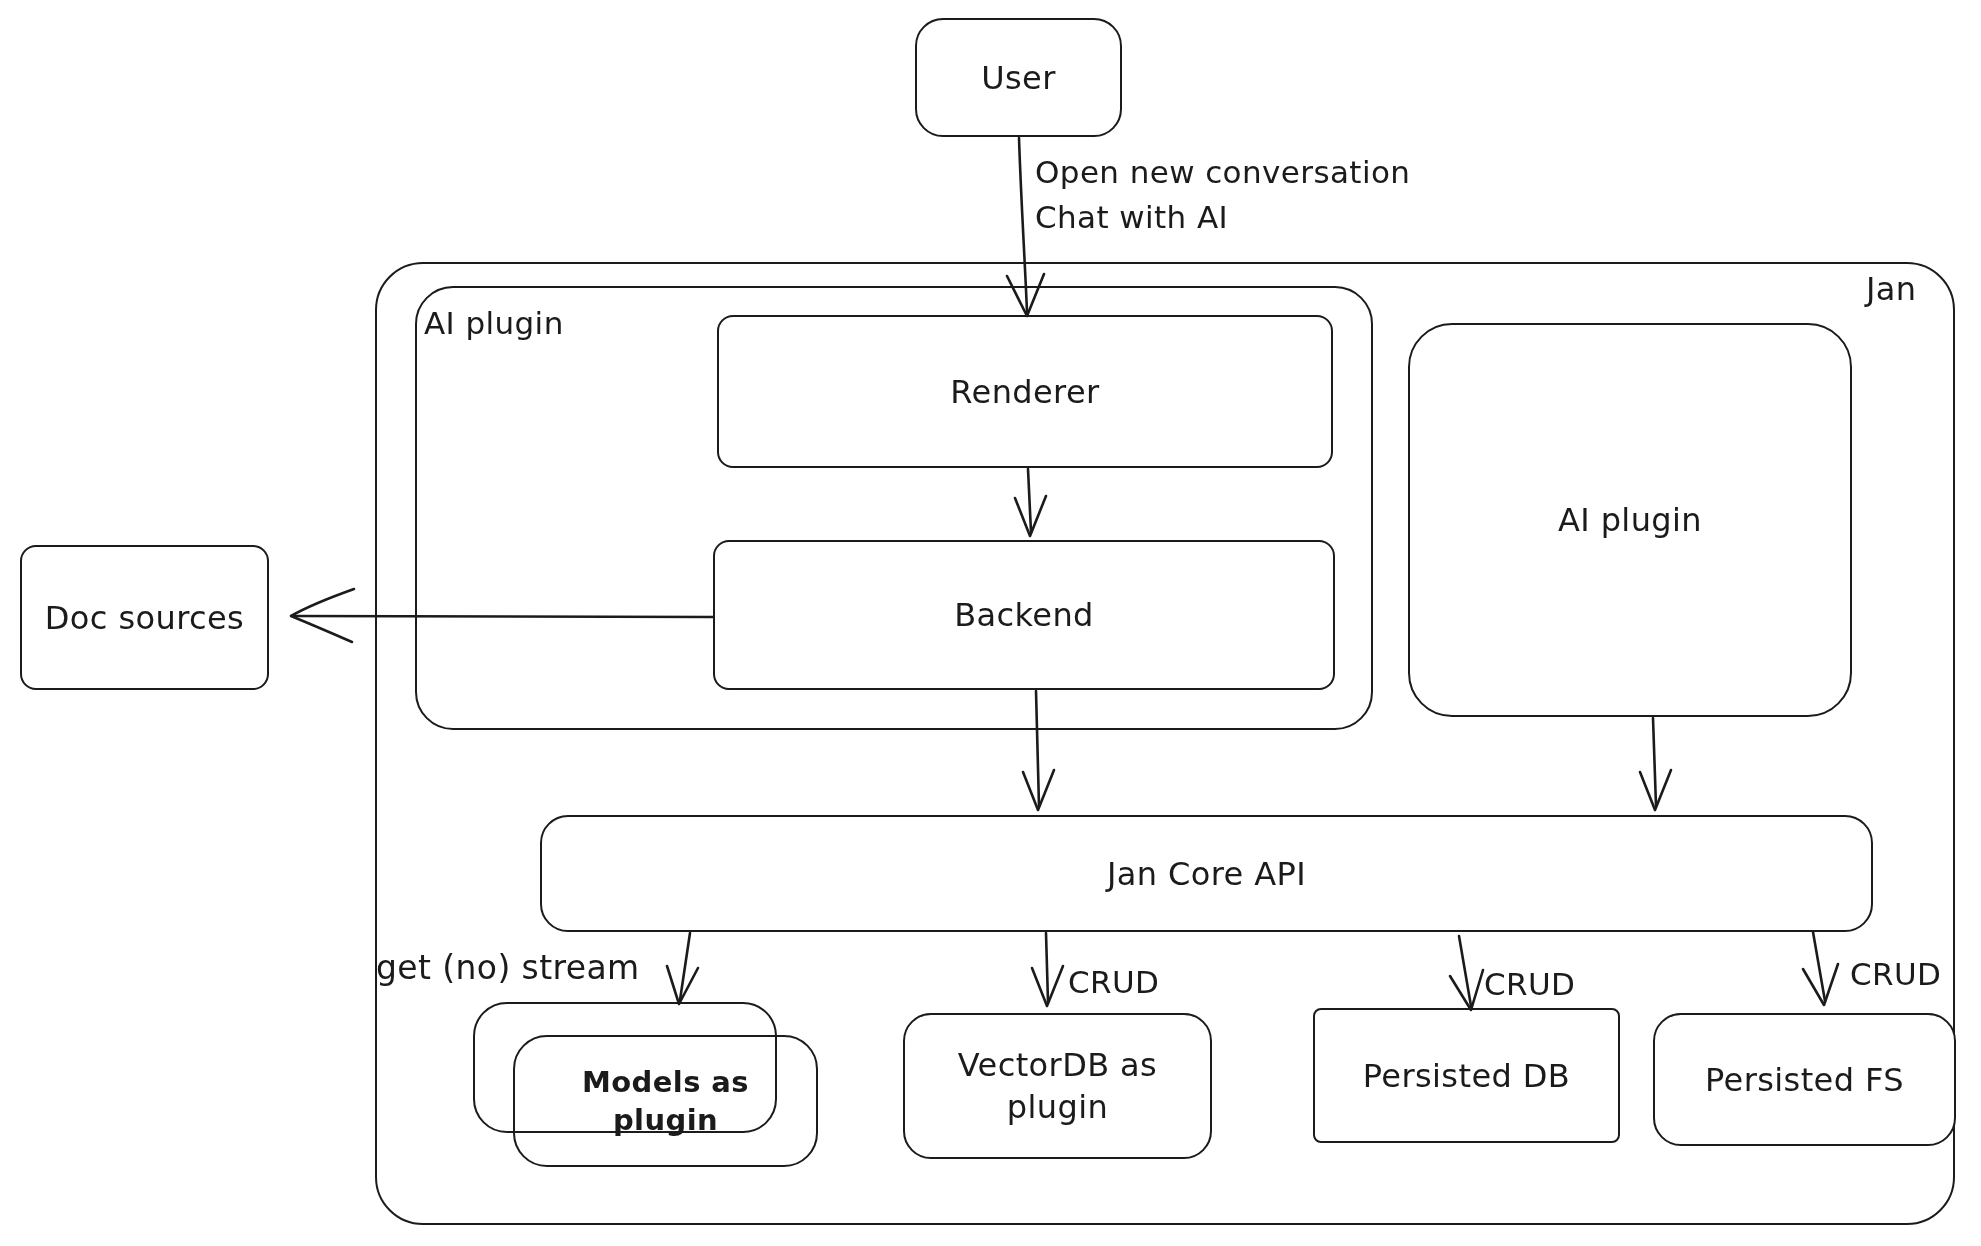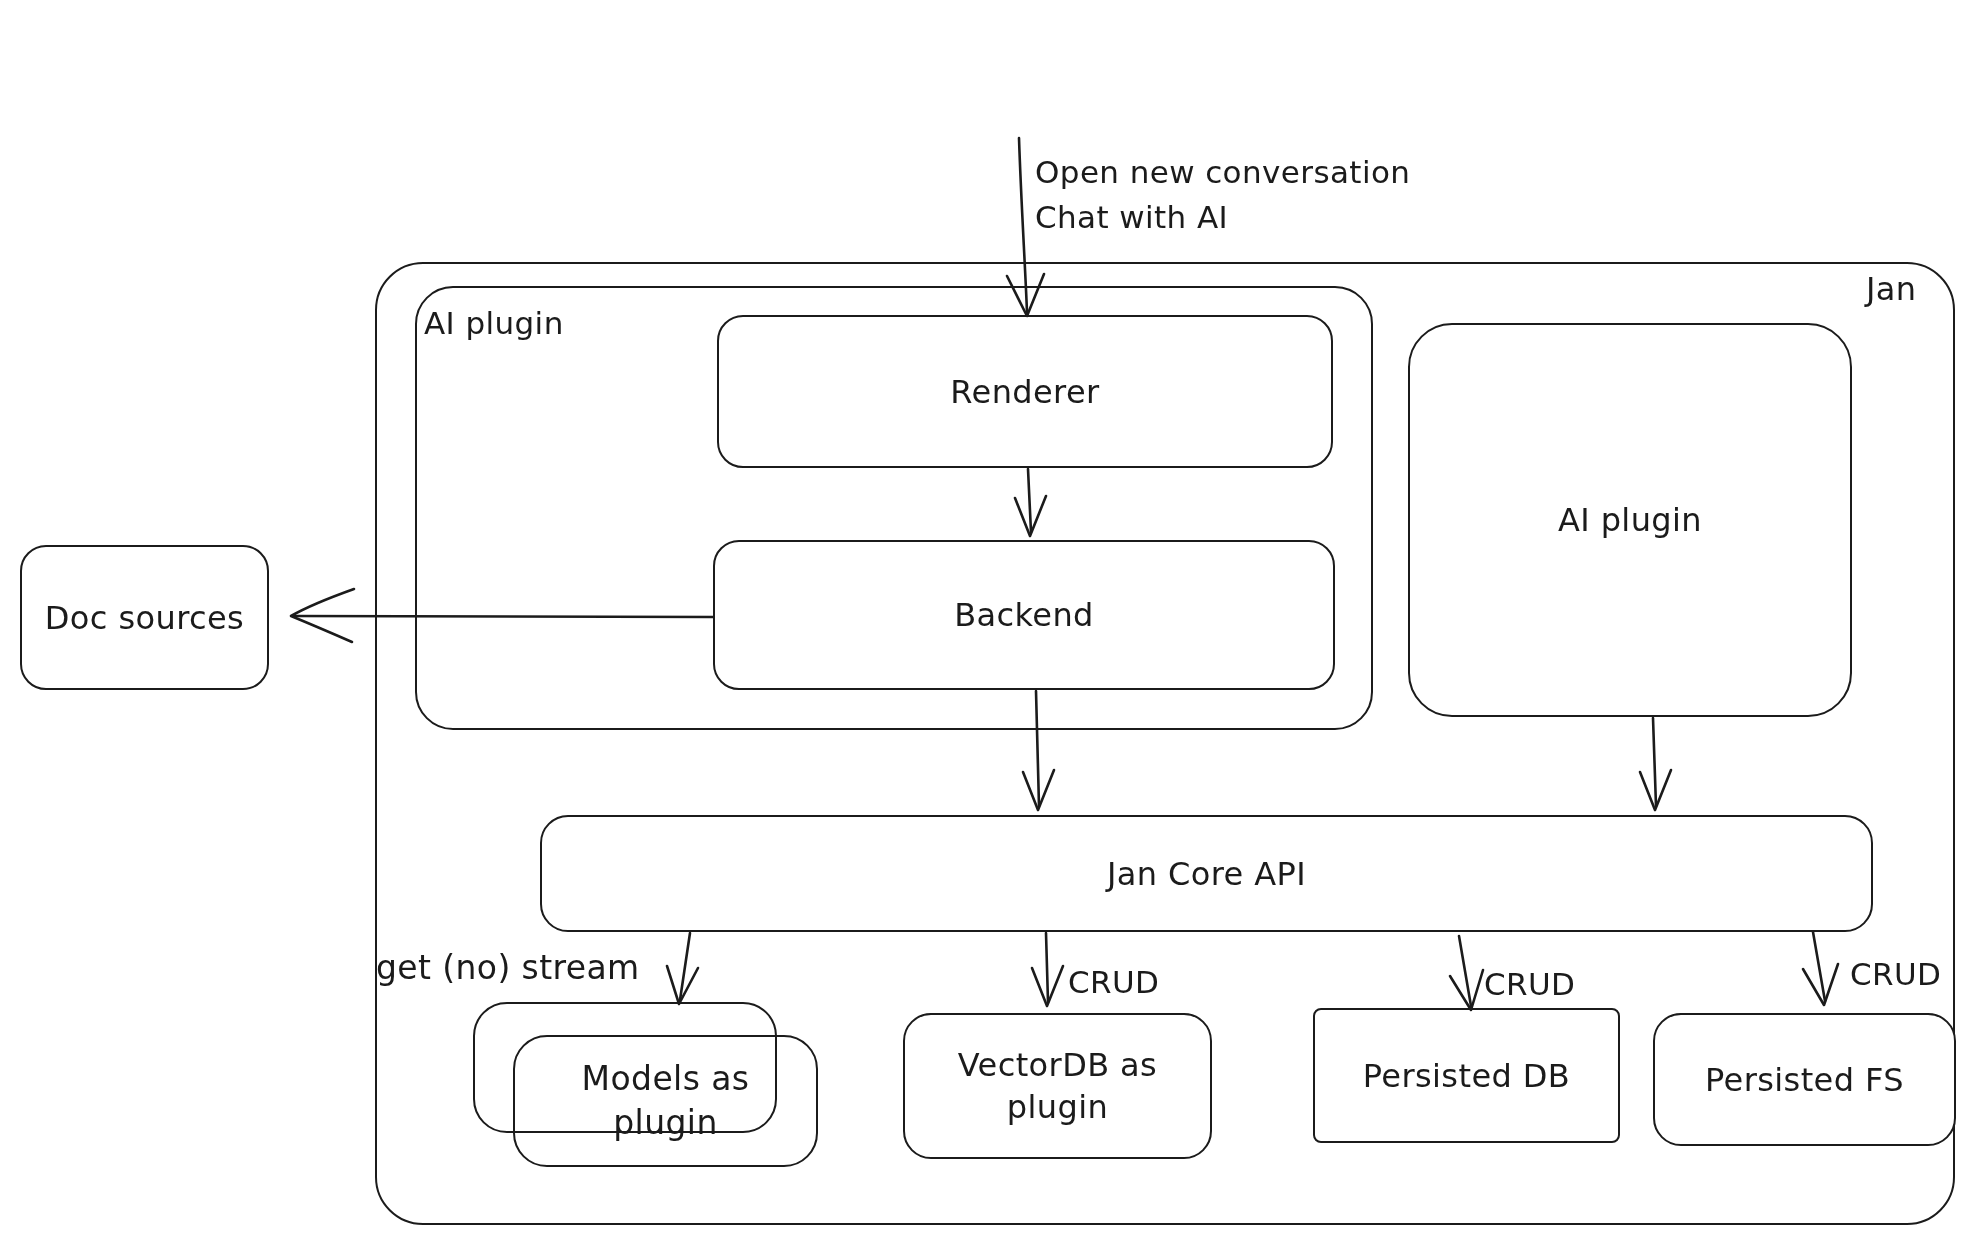--- a/index.html
+++ b/index.html
@@ -7,21 +7,21 @@
   .canvas {
     position: relative;
     width: 1981px;
     height: 1246px;
     background: #ffffff;
     overflow: hidden;
   }
   .box {
     position: absolute;
     border: 2.6px solid #1b1b1b;
-    border-radius: 26px;
+    border-radius: 16px;
     background: #ffffff;
     box-sizing: border-box;
     display: flex;
     align-items: center;
     justify-content: center;
     text-align: center;
     letter-spacing: 0.4px;
   }
   .container { background: #ffffff; }
   .label {
@@ -61,20 +61,23 @@
 
 <div class="canvas">
 
   <div class="box container" style="left:375px; top:262px; width:1580px; height:963px; border-radius:48px;"></div>
   <div class="label boxlabel" style="left:1866px; top:270px;">Jan</div>
 
   <div class="box container" style="left:415px; top:286px; width:958px; height:444px; border-radius:38px;"></div>
   <div class="label" style="left:424px; top:305px; font-size:31px;">AI plugin</div>
 
 
+  <div class="box" style="left:915px; top:18px; width:207px; height:119px; border-radius:28px;">
+    <span class="boxlabel">User</span>
+  </div>
 
   <div class="box" style="left:717px; top:315px; width:616px; height:153px;">
     <span class="boxlabel">Renderer</span>
   </div>
 
   <div class="box" style="left:713px; top:540px; width:622px; height:150px;">
     <span class="boxlabel">Backend</span>
   </div>
 
   <div class="box" style="left:1408px; top:323px; width:444px; height:394px; border-radius:44px;">
@@ -84,21 +87,21 @@
   <div class="box" style="left:20px; top:545px; width:249px; height:145px;">
     <span class="boxlabel">Doc sources</span>
   </div>
 
   <div class="box" style="left:540px; top:815px; width:1333px; height:117px; border-radius:28px;justify-content:center;">
     <span class="boxlabel">Jan Core API</span>
   </div>
 
   <div class="box" style="left:473px; top:1002px; width:304px; height:131px; border-radius:34px;"></div>
   <div class="box" style="left:513px; top:1035px; width:305px; height:132px; border-radius:34px; background:transparent;">
-    <span class="boxlabel wrap-230" style="font-size:33px;">Models as plugin</span>
+    <span class="boxlabel wrap-230" style="font-size:29px;font-weight:bold;">Models as plugin</span>
   </div>
 
   <div class="box" style="left:903px; top:1013px; width:309px; height:146px; border-radius:28px;">
     <span class="boxlabel wrap-250">VectorDB as plugin</span>
   </div>
 
   <div class="box" style="left:1313px; top:1008px; width:307px; height:135px; border-radius:8px;">
     <span class="boxlabel">Persisted DB</span>
   </div>
 

